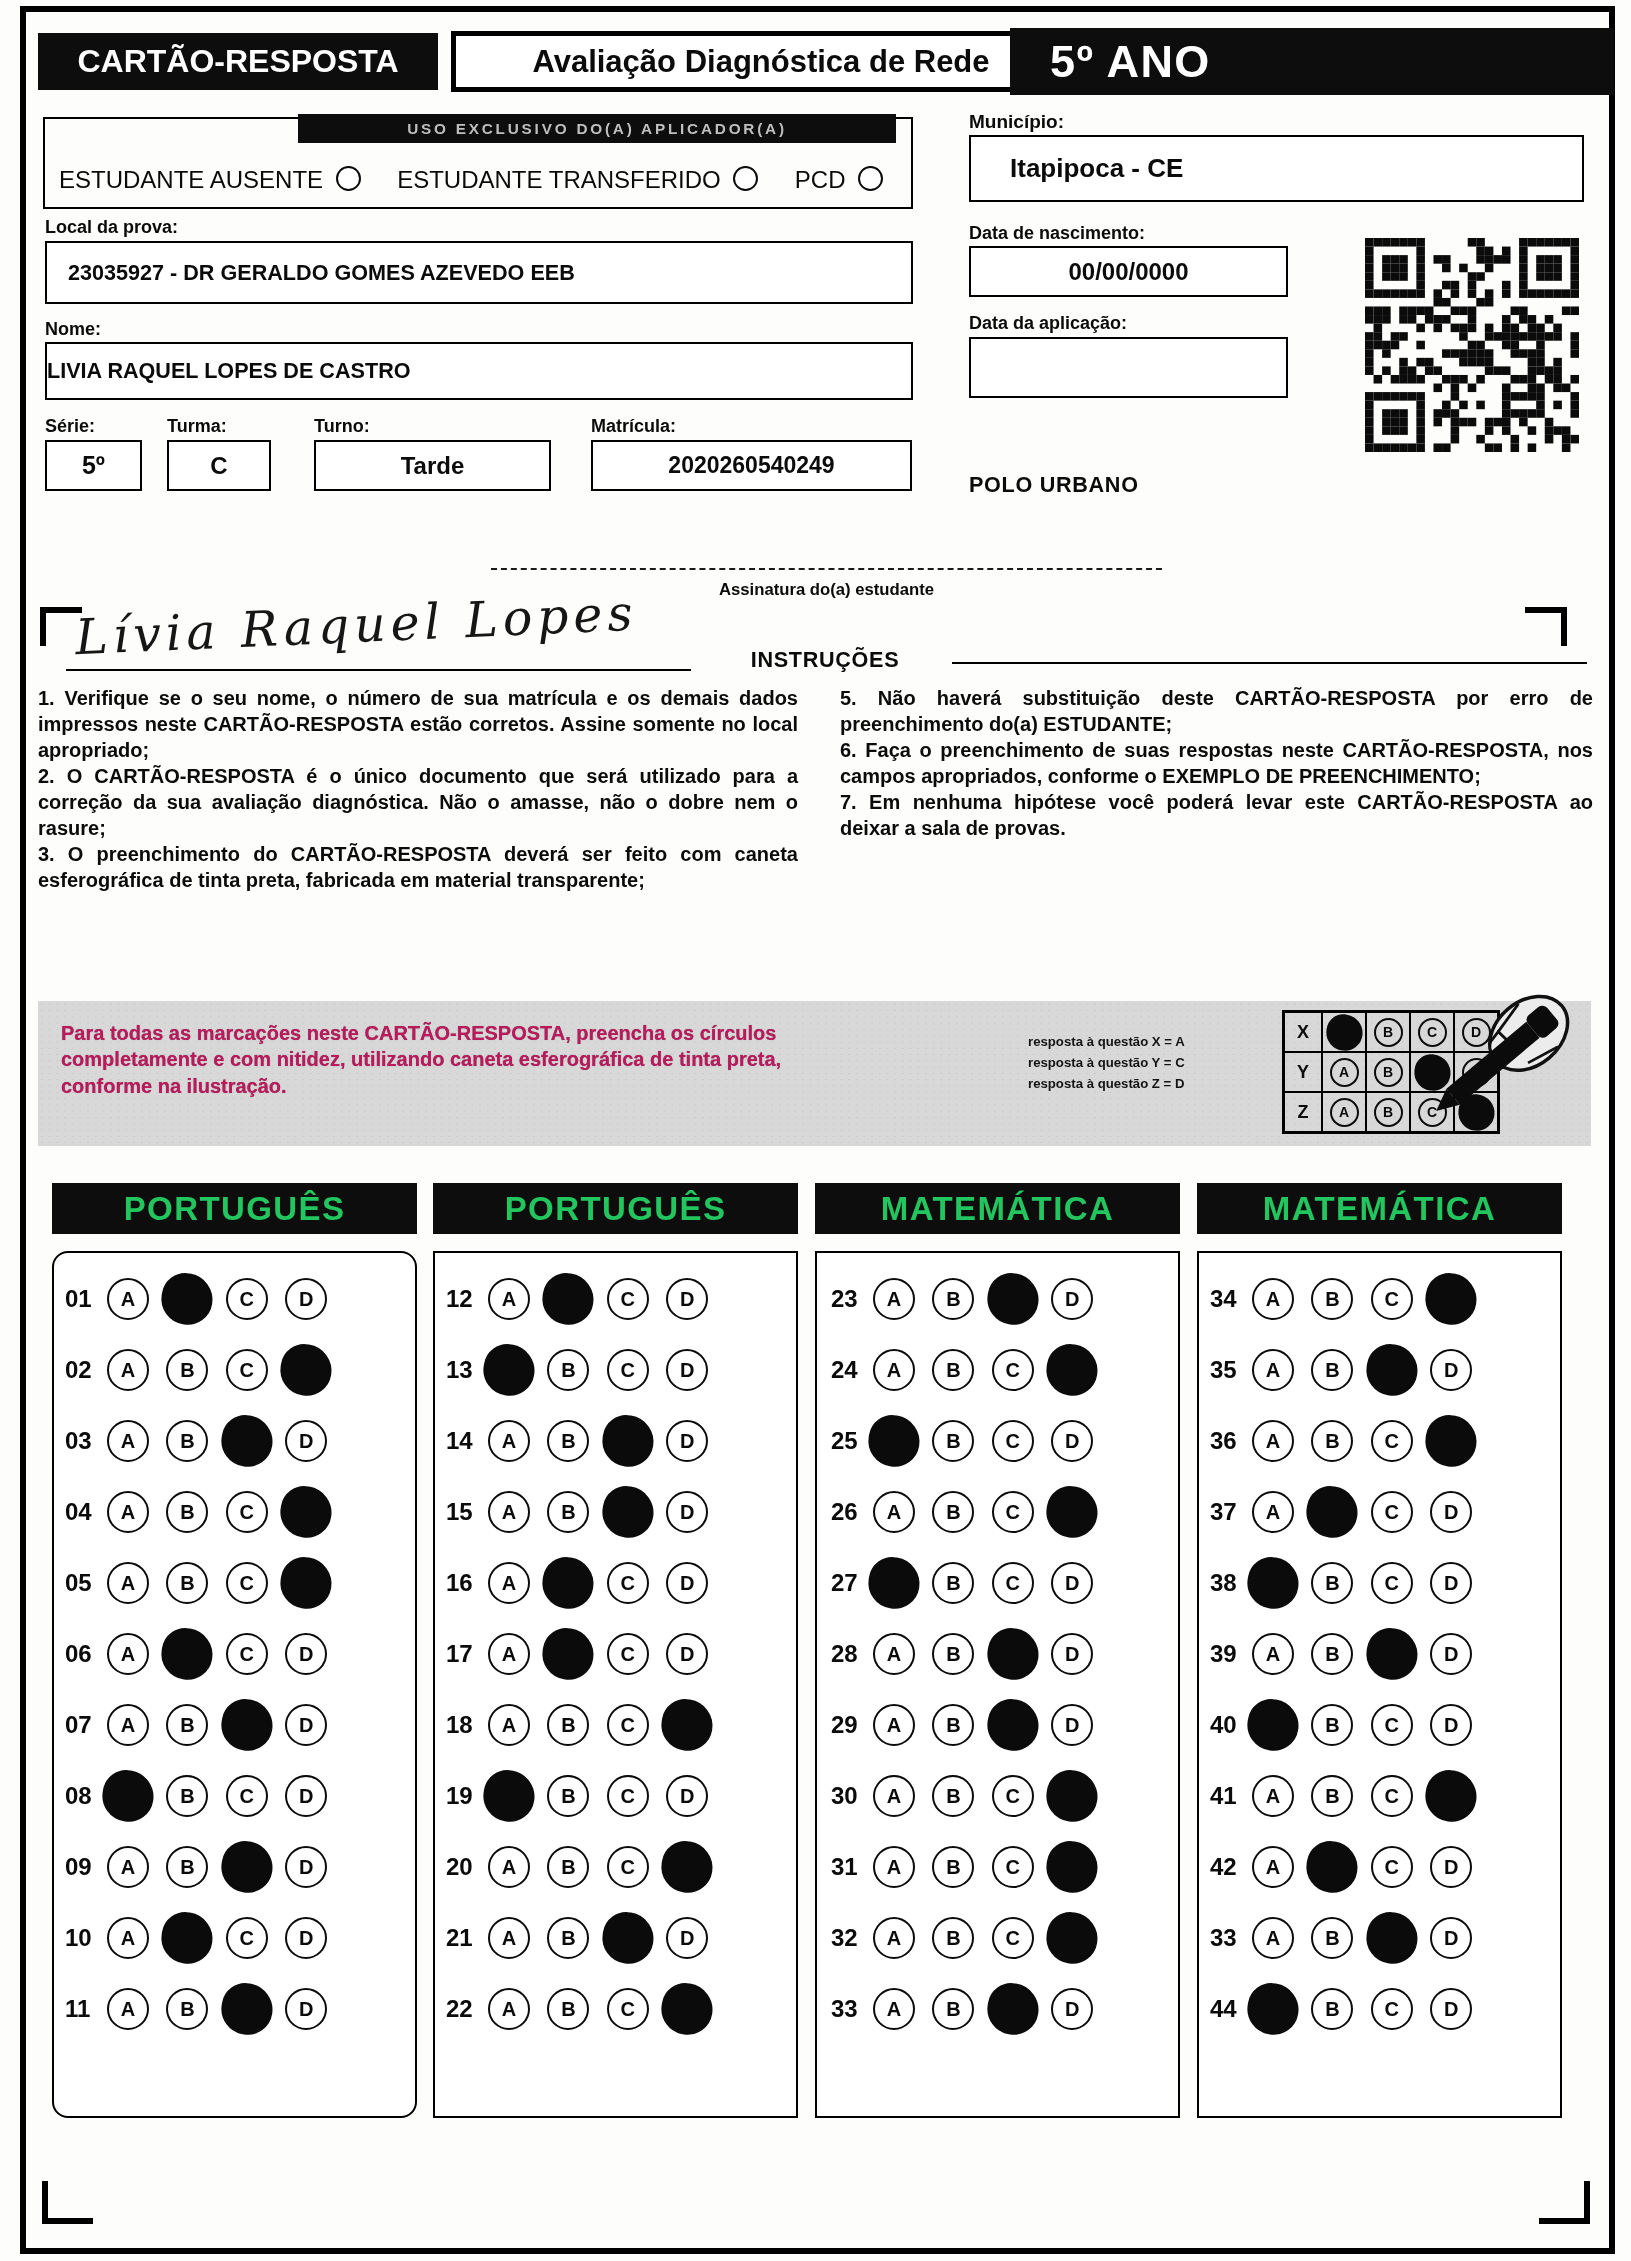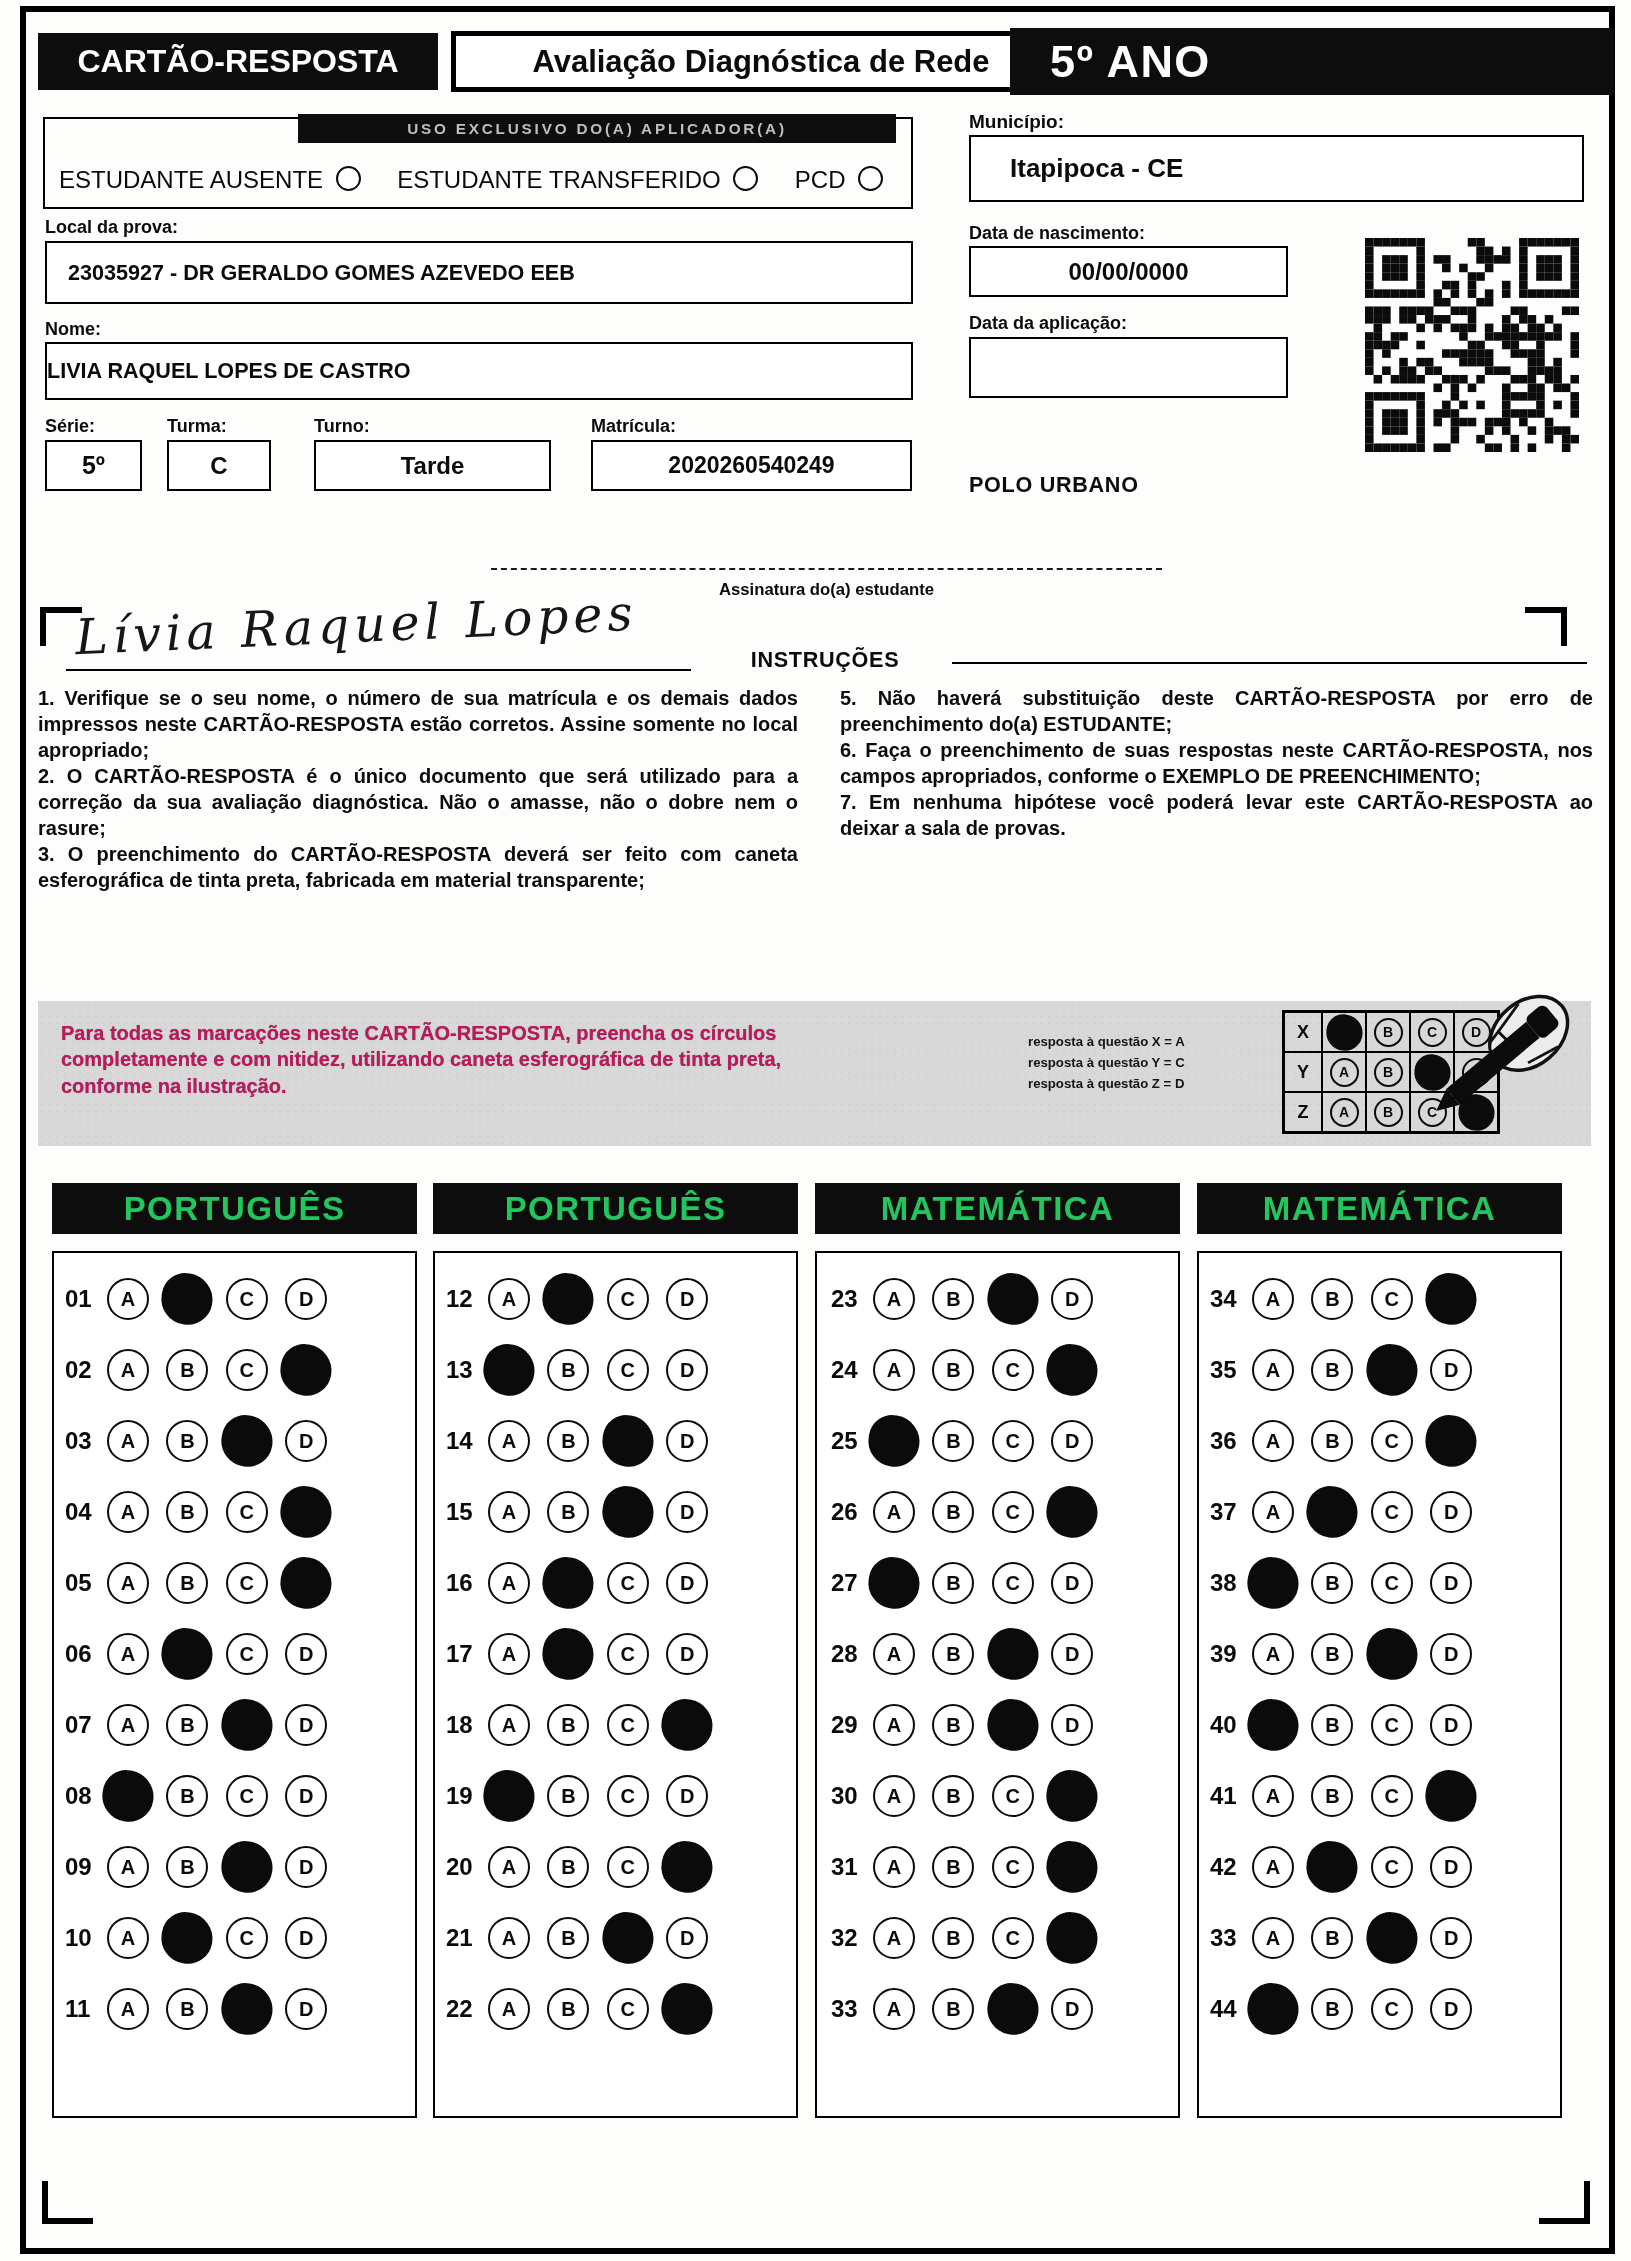--- a/index.html
+++ b/index.html
@@ -510,21 +510,21 @@
       <rect x="40" y="103" width="150" height="30" fill="#0b0b0b"></rect>
       <polygon points="40,103 40,133 8,118" fill="#0b0b0b"></polygon>
       <rect x="190" y="98" width="36" height="40" rx="9" fill="#0b0b0b"></rect>
       <line x1="150" y1="88" x2="198" y2="76" stroke="#111" stroke-width="4"></line>
       <line x1="154" y1="150" x2="202" y2="160" stroke="#111" stroke-width="4"></line>
     </g>
   </svg>
 
   <div id="answer-area">
       <div class="subject-header" style="left: 52px;">PORTUGUÊS</div>
-      <div class="answer-box" style="left: 52px;">
+      <div class="answer-box" style="left: 52px; border-radius: 16px;">
         <div class="q-row">
           <span class="qnum">01</span>
           <span class="bubble">A</span>
           <span class="bubble filled">B</span>
           <span class="bubble">C</span>
           <span class="bubble">D</span>
         </div>
         <div class="q-row">
           <span class="qnum">02</span>
           <span class="bubble">A</span>

